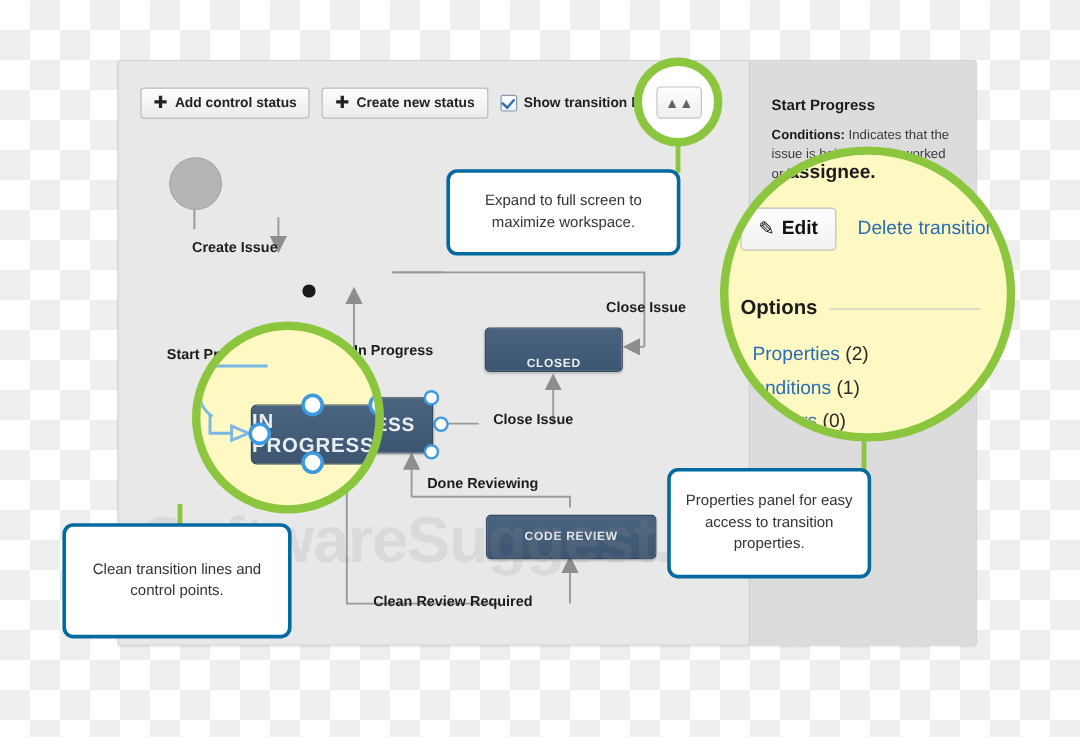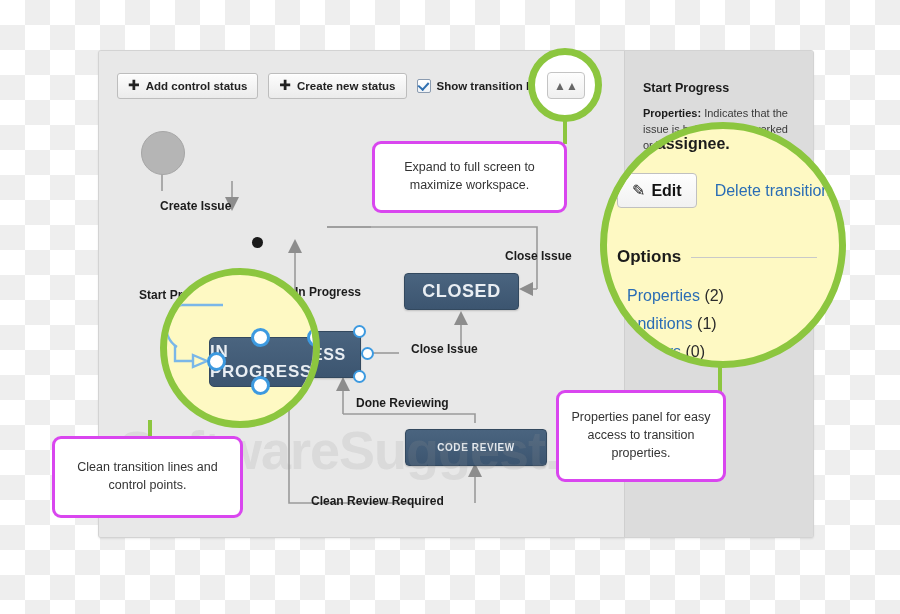--- a/index.html
+++ b/index.html
@@ -58,21 +58,21 @@
 
   
   .node{
     position:absolute;background:linear-gradient(#4a647f,#3c5570);
     border:1px solid #33495f;border-radius:4px;
     color:#e9eef3;font-weight:bold;letter-spacing:.6px;
     display:flex;align-items:center;justify-content:center;
     box-shadow:0 1px 2px rgba(0,0,0,.18);
   }
   #node-open{left:130px;top:160px;width:98px;height:32px;font-size:13.5px;}
-  #node-closed{left:305px;top:222px;width:113px;height:35px;font-size:18px;}
+  #node-closed{left:305px;top:222px;width:113px;height:35px;font-size:10px;align-items:flex-end;}
   #node-inprogress{left:114px;top:280px;width:146px;height:45px;font-size:16px;}
   #node-codereview{left:306px;top:378px;width:140px;height:35px;font-size:10px;}
 
   .start-circle{
     position:absolute;left:42px;top:80px;width:42px;height:42px;border-radius:50%;
     background:#b5b5b5;border:1px solid #a6a6a6;
   }
 
   .lbl{position:absolute;font-size:12px;font-weight:bold;color:#1c1c1c;white-space:nowrap;}
   #lbl-create{left:61px;top:128px;margin-top:20px;}
@@ -113,26 +113,26 @@
 
   
   .watermark{
     position:absolute;left:118px;top:418px;width:700px;
     font-size:54px;font-weight:bold;color:rgba(150,150,150,.17);
     letter-spacing:-1px;pointer-events:none;z-index:2;white-space:nowrap;
   }
 
   
   .callout{
-    position:absolute;background:#ffffff;border:3px solid #d946ef;border-radius:9px;
+    position:absolute;background:#ffffff;border:3px solid #0369a1;border-radius:9px;
     display:flex;align-items:center;justify-content:center;text-align:center;
     font-size:12.5px;color:#333;line-height:1.42;padding:8px 12px;box-sizing:border-box;z-index:12;
   }
   #callout-expand{left:372px;top:141px;width:195px;height:72px;}
-  #callout-clean{left:52px;top:436px;width:191px;height:82px;}
+  #callout-clean{left:52px;top:436px;width:191px;height:96px;}
   #callout-props{left:556px;top:390px;width:170px;height:92px;}
 
   .leader{position:absolute;background:#8cc63f;z-index:11;}
 
   .magnifier{
     position:absolute;border-radius:50%;border:7px solid #8cc63f;
     background:#fef9c3;overflow:hidden;z-index:13;box-sizing:border-box;
   }
   #mag-right{left:600px;top:122px;width:246px;height:246px;}
   #mag-left{left:160px;top:268px;width:160px;height:160px;}
@@ -228,21 +228,21 @@
     <div class="lbl" id="lbl-closeissue-top">Close Issue</div>
     <div class="lbl" id="lbl-closeissue-mid">Close Issue</div>
     <div class="lbl" id="lbl-donereviewing">Done Reviewing</div>
     <div class="lbl" id="lbl-codereviewreq">Clean Review Required</div>
   </div>
 
   <div class="side-panel">
     <div class="panel-inner">
       <div class="panel-title">Start Progress</div>
       <div class="panel-desc">
-        <b>Properties:</b>
+        <b>Conditions:</b>
         <span>Indicates that the issue is being actively worked or by the assignee.</span>
       </div>
       <div class="panel-actions">
         <div class="edit-btn">
           <span>✎</span>
           <span>Edit</span>
         </div>
         <span class="link">Delete transition</span>
       </div>
       <div class="opt-head">

